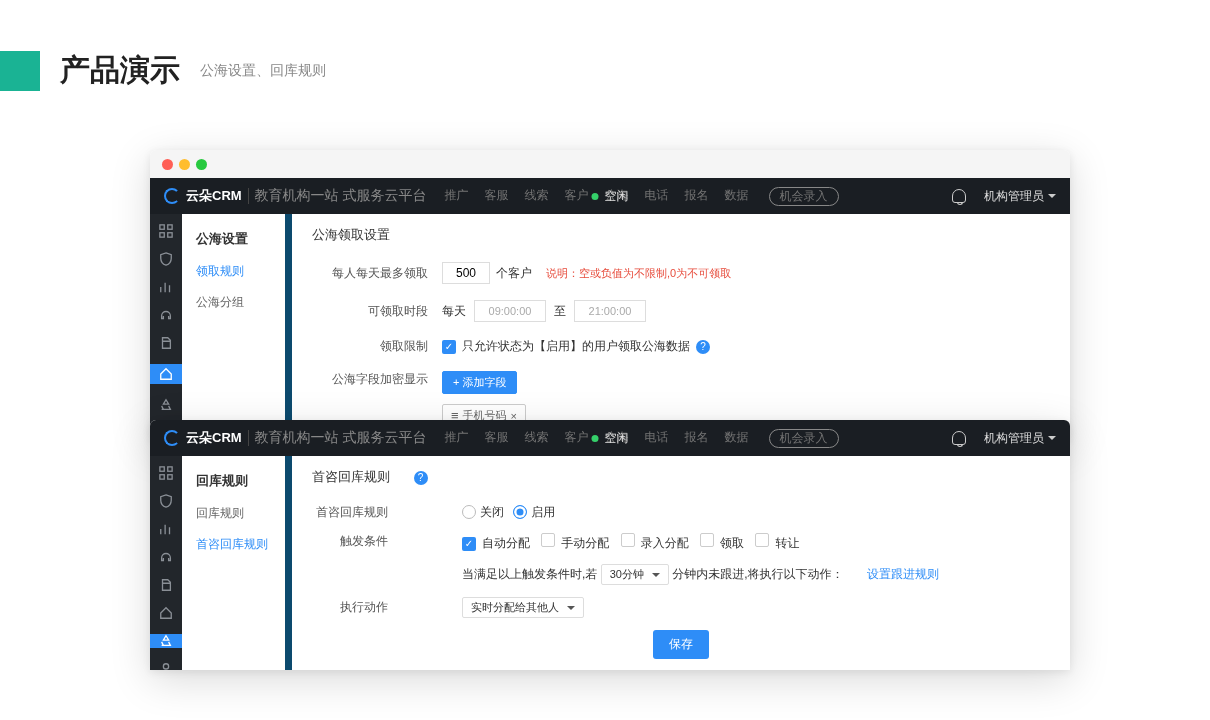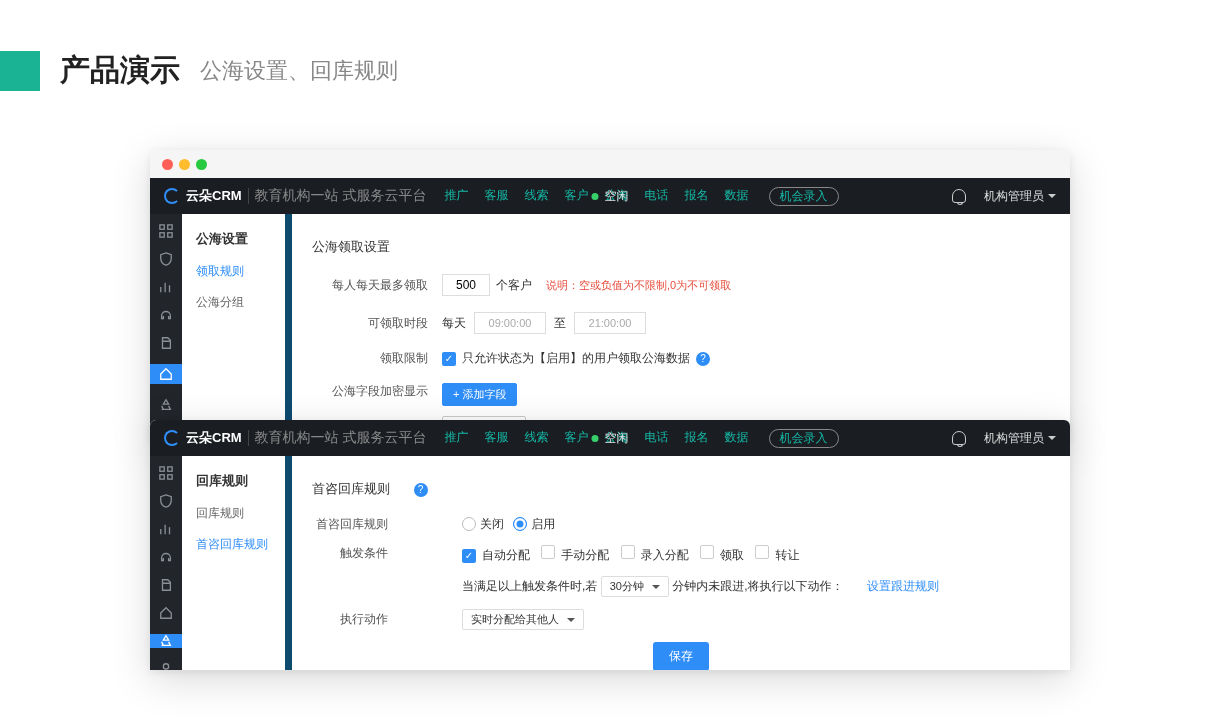--- a/index.html
+++ b/index.html
@@ -12,59 +12,59 @@
     height: 720px;
     position: relative;
     overflow: hidden;
   }
   
   .slide-title-bar {
     position: absolute; top: 50px; left: 0; display: flex; align-items: center;
   }
   .green-block { width: 40px; height: 40px; background: #1ab394; margin-right: 20px; }
   .slide-title { font-size: 30px; font-weight: 700; color: #222; margin-right: 20px; }
-  .slide-subtitle { font-size: 22px; color: #888; }
+  .slide-subtitle { font-size: 14px; color: #888; }
 
   .stage { position:absolute; top:150px; left:150px; width:920px; height:550px; }
   
   .window { position:absolute; width:920px; border-radius:6px 6px 0 0; overflow:hidden;
             box-shadow: 0 10px 40px rgba(0,0,0,0.15),0 2px 8px rgba(0,0,0,0.08); background:#fff;}
   .window.upper { top:0; left:0; height:290px; }
   .window.lower { top:270px; left:0; height:250px; }
 
   .mac-bar { height:28px; background:#f5f5f5; display:flex; align-items:center; padding-left:12px; gap:6px;}
   .mac-dot { width:11px; height:11px; border-radius:50%; }
   .mac-red{background:#ff5f56;} .mac-yellow{background:#ffbd2e;} .mac-green{background:#27c93f;}
 
   .topbar { height:36px; background:#1a1e23; color:#e0e0e0; display:flex; align-items:center; padding:0 14px; position:relative;}
   .logo-wrap { display:flex; align-items:center; gap:6px; margin-right:18px;}
   .logo-c { width:16px;height:16px;border:2px solid #2e8df7;border-radius:50%;border-right-color:transparent; position:relative;}
   .logo-text { font-size:13px; color:#fff; font-weight:600;}
   .logo-sub { font-size:14px; color:#888; border-left:1px solid #444; padding-left:6px; line-height:1.1;}
-  .menu { display:flex; gap:16px; font-size:12px; color:#14b8a6;}
+  .menu { display:flex; gap:16px; font-size:12px; color:#737373;}
   .menu-pill { border:1px solid #888; border-radius:10px; padding:0 10px; margin-left:4px;}
   .status-dot { width:7px;height:7px;border-radius:50%;background:#35d06a;display:inline-block;margin-right:6px;}
   .topbar-right { position:absolute; right:14px; display:flex; align-items:center; gap:18px; font-size:12px; color:#ddd;}
   .topbar-status { position:absolute; left:50%; transform:translateX(-50%); font-size:12px;}
   .caret { display:inline-block; margin-left:4px; border:4px solid transparent; border-top-color:#ccc; transform:translateY(2px);}
   .bell-icon{ width:14px;height:14px;border:1.5px solid #ccc;border-radius:7px 7px 3px 3px;position:relative;}
   .bell-icon:after{content:"";position:absolute;bottom:-3px;left:4px;width:4px;height:2px;border:1px solid #ccc;border-top:none;border-radius:0 0 3px 3px;}
 
   .app-body { display:flex; height:calc(100% - 28px - 36px); }
   .app-body.noMac { height:calc(100% - 36px); }
   .rail { width:32px; background:#22262b; display:flex; flex-direction:column; align-items:center; padding-top:10px; gap:14px;}
   .rail-item{ width:20px;height:20px; display:flex; align-items:center; justify-content:center; color:#8a8f96;}
   .rail-item.active{ background:#2e8df7; width:32px; height:28px; color:#fff;}
   .rail svg{width:14px;height:14px;stroke:currentColor;fill:none;stroke-width:1.5;}
 
   .sidebar { width:110px; background:#fff; border-right:7px solid #0c4a6e; padding-top:8px;}
   .sidebar-title { padding:8px 14px; font-size:13px; font-weight:600;}
   .sidebar-item { padding:7px 14px; font-size:12px; color:#666; cursor:pointer;}
   .sidebar-item.active { color:#2e8df7;}
-  .content { flex:1; background:#fff; padding:24px 20px; font-size:12px; color:#333; overflow:hidden;}
+  .content { flex:1; background:#fff; padding:12px 20px; font-size:12px; color:#333; overflow:hidden;}
   .section-title { font-size:13px; margin-bottom:18px;}
   .row{ display:flex; align-items:center; margin-bottom:16px;}
   .row-label{ width:130px; text-align:right; padding-right:14px; color:#555;}
   .num-input{ width:48px; height:22px; border:1px solid #ddd; text-align:center; font-size:12px;}
   .time-input{ width:72px; height:22px; border:1px solid #ddd; text-align:center; font-size:11px; color:#aaa;}
   .red-text{ color:#e74c3c; font-size:11px; margin-left:8px;}
   .checkbox{ width:14px;height:14px;background:#2e8df7;display:inline-flex;align-items:center;justify-content:center;color:#fff;font-size:10px;margin-right:6px;border-radius:2px;}
   .checkbox.empty{ background:#fff;border:1px solid #ccc;}
   .q-icon{ width:14px;height:14px;border-radius:50%;background:#2e8df7;color:#fff;display:inline-flex;align-items:center;justify-content:center;font-size:10px;margin-left:6px;}
   .btn-blue-outline{ border:1px solid #2e8df7;color:#2e8df7;background:#fff;padding:3px 10px;font-size:11px;border-radius:2px;}

